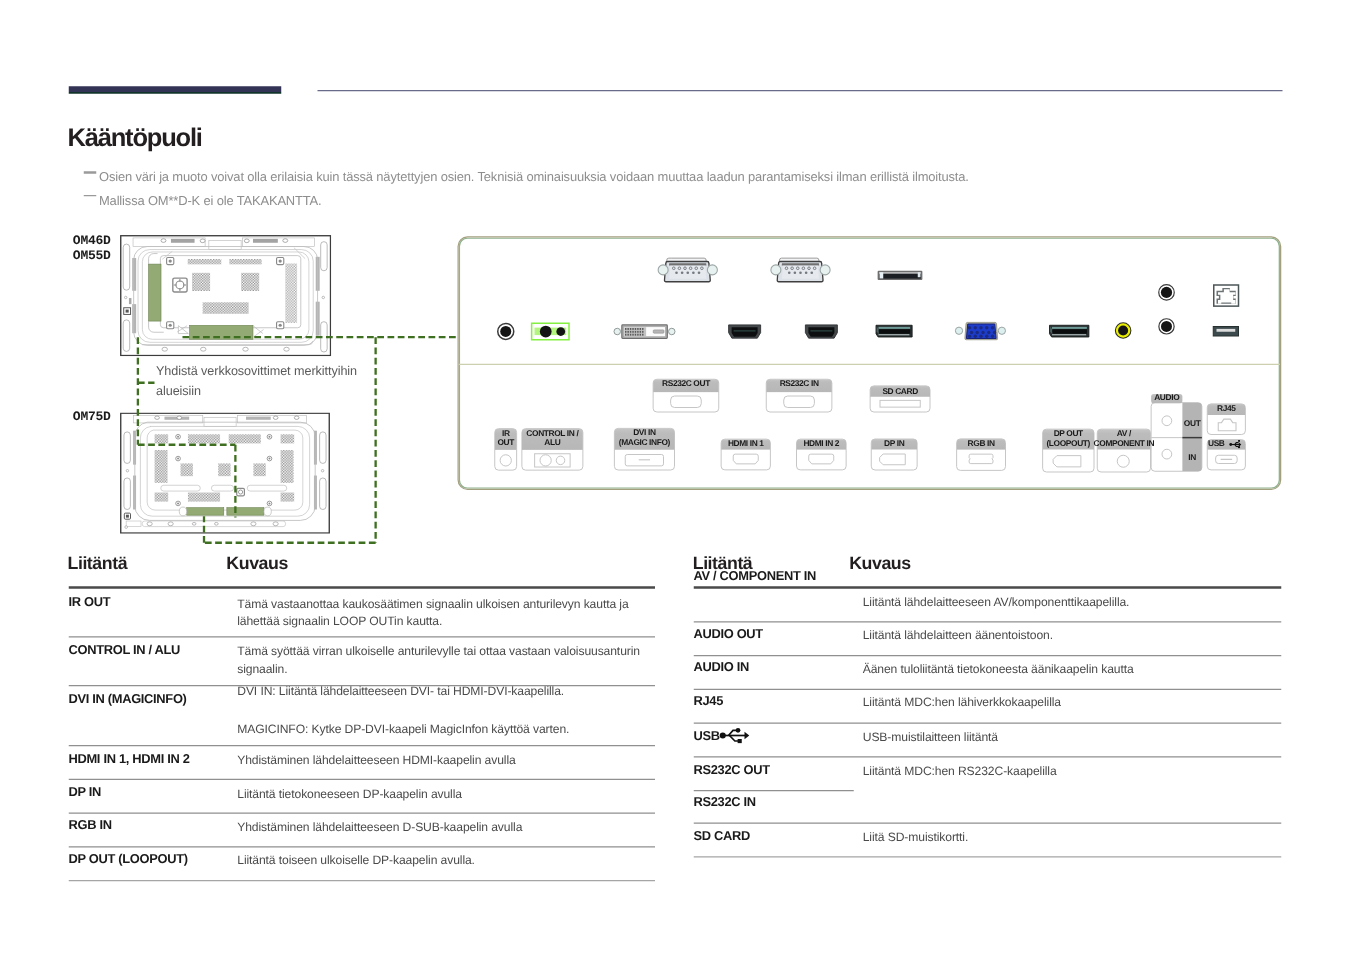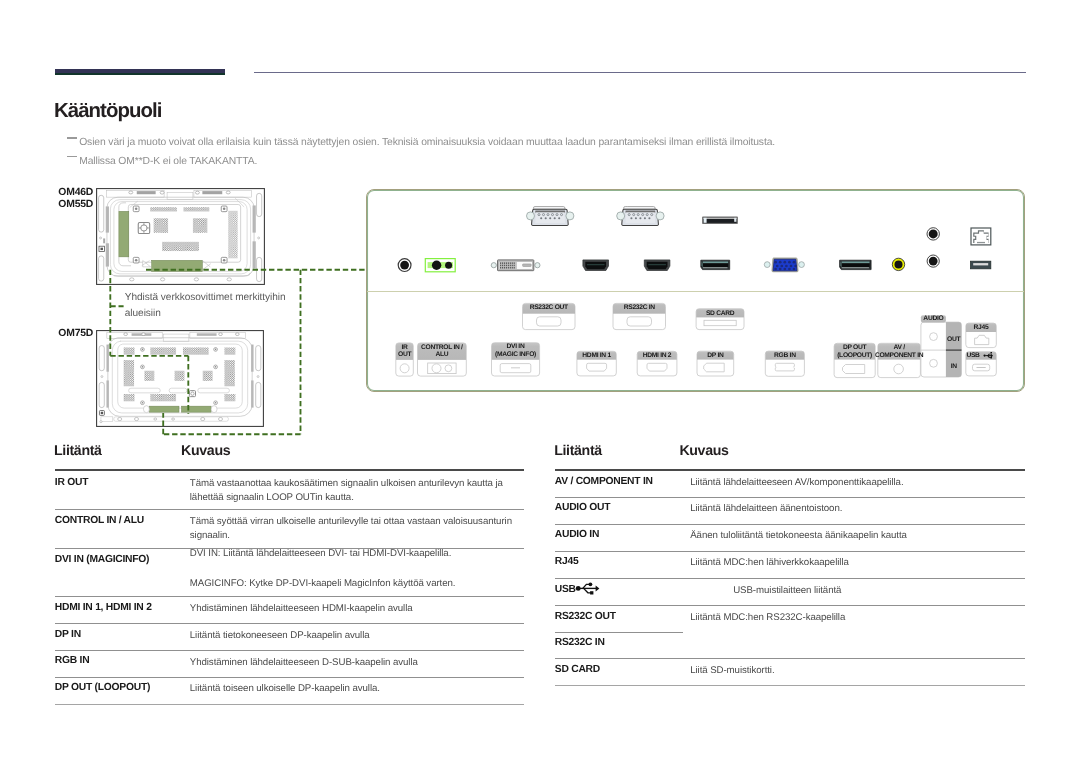--- a/index.html
+++ b/index.html
@@ -11,21 +11,21 @@
   #hdr-line{position:absolute;left:254px;top:71.5px;width:771.5px;height:1.6px;background:#6a6a8a;}
   #title{position:absolute;left:54px;top:101px;font-size:20.4px;font-weight:bold;letter-spacing:-0.95px;line-height:20px;color:#231f20;}
 
   
   .note{position:absolute;font-size:10.35px;color:#8e8e8e;letter-spacing:-0.12px;white-space:nowrap;line-height:12px;margin-left:12px;}
   .note .dash{position:absolute;left:-12.6px;top:0.1px;width:10.3px;height:1.5px;background:#9a9a9a;}
   #note1{left:67.2px;top:137.1px;}
   #note2{left:67.2px;top:155.6px;}
 
   
-  .mdl{position:absolute;font-size:10.4px;font-weight:bold;letter-spacing:-0.2px;color:#1a1a1a;}
+  .mdl{position:absolute;font-size:10.4px;font-weight:bold;letter-spacing:-0.2px;color:#1a1a1a;font-family:Liberation Mono, monospace;}
   #mdl1{left:58.3px;top:186.7px;}
   #mdl2{left:58.3px;top:199.1px;}
   #mdl3{left:58.3px;top:327.9px;}
 
   
   .callout{position:absolute;font-size:10.1px;color:#5a5a5a;letter-spacing:-0.05px;line-height:16.0px;white-space:nowrap;}
   #callout{left:124.8px;top:290.2px;}
 
   
   .disp{position:absolute;}
@@ -593,33 +593,33 @@
     <div class="thead" style="left:679.4px;top:443.4px;">Kuvaus</div>
     <div class="rule-thick" style="left:554.8px;top:469.0px;width:470.4000000000001px;"></div>
     <div class="rule-thin" style="left:554.8px;top:497.4px;width:470.4000000000001px;"></div>
     <div class="rule-thin" style="left:554.8px;top:523.8px;width:470.4000000000001px;"></div>
     <div class="rule-thin" style="left:554.8px;top:550.8px;width:470.4000000000001px;"></div>
     <div class="rule-thin" style="left:554.8px;top:577.7px;width:470.4000000000001px;"></div>
     <div class="rule-thin" style="left:554.8px;top:605.4px;width:470.4000000000001px;"></div>
     <div class="rule-thin" style="left:554.8px;top:632.1px;width:128.0px;"></div>
     <div class="rule-thin" style="left:554.8px;top:658.0px;width:470.4000000000001px;"></div>
     <div class="rule-light" style="left:554.8px;top:685.0px;width:470.4000000000001px;"></div>
-    <div class="cellA" style="left:554.8px;top:476.0px;">AV / COMPONENT IN</div>
+    <div class="cellA" style="left:554.8px;top:456px;">AV / COMPONENT IN</div>
     <div class="cellA" style="left:554.8px;top:502.2px;">AUDIO OUT</div>
     <div class="cellA" style="left:554.8px;top:528.5px;">AUDIO IN</div>
     <div class="cellA" style="left:554.8px;top:556.1px;">RJ45</div>
     <div class="cellA" style="left:554.8px;top:583.9px;">USB</div>
     <div class="cellA" style="left:554.8px;top:610.6px;">RS232C OUT</div>
     <div class="cellA" style="left:554.8px;top:637.4px;">RS232C IN</div>
     <div class="cellA" style="left:554.8px;top:663.9px;">SD CARD</div>
     <div class="cellB" style="left:690.2px;top:476.2px;">Liitäntä lähdelaitteeseen AV/komponenttikaapelilla.</div>
     <div class="cellB" style="left:690.2px;top:502.4px;">Liitäntä lähdelaitteen äänentoistoon.</div>
     <div class="cellB" style="left:690.2px;top:528.7px;">Äänen tuloliitäntä tietokoneesta äänikaapelin kautta</div>
     <div class="cellB" style="left:690.2px;top:556.3px;">Liitäntä MDC:hen lähiverkkokaapelilla</div>
-    <div class="cellB" style="left:690.2px;top:584.1px;margin-left:43px;">USB-muistilaitteen liitäntä</div>
+    <div class="cellB" style="left:690.2px;top:584.1px;">USB-muistilaitteen liitäntä</div>
     <div class="cellB" style="left:690.2px;top:610.8px;">Liitäntä MDC:hen RS232C-kaapelilla</div>
     <div class="cellB" style="left:690.2px;top:664.1px;">Liitä SD-muistikortti.</div>
   </div>
   <svg id="usbrow" viewBox="0 0 1080 763" width="1080" height="763">
     <g fill="none" stroke="#111" stroke-width="1.35">
       <path d="M578.6 588.4 H596.4"></path>
       <path d="M582.8 588.4 L586.4 584.3 H590.0"></path>
       <path d="M583.6 588.4 L587.9 592.8 H591.4"></path>
     </g>
     <g fill="#111">

